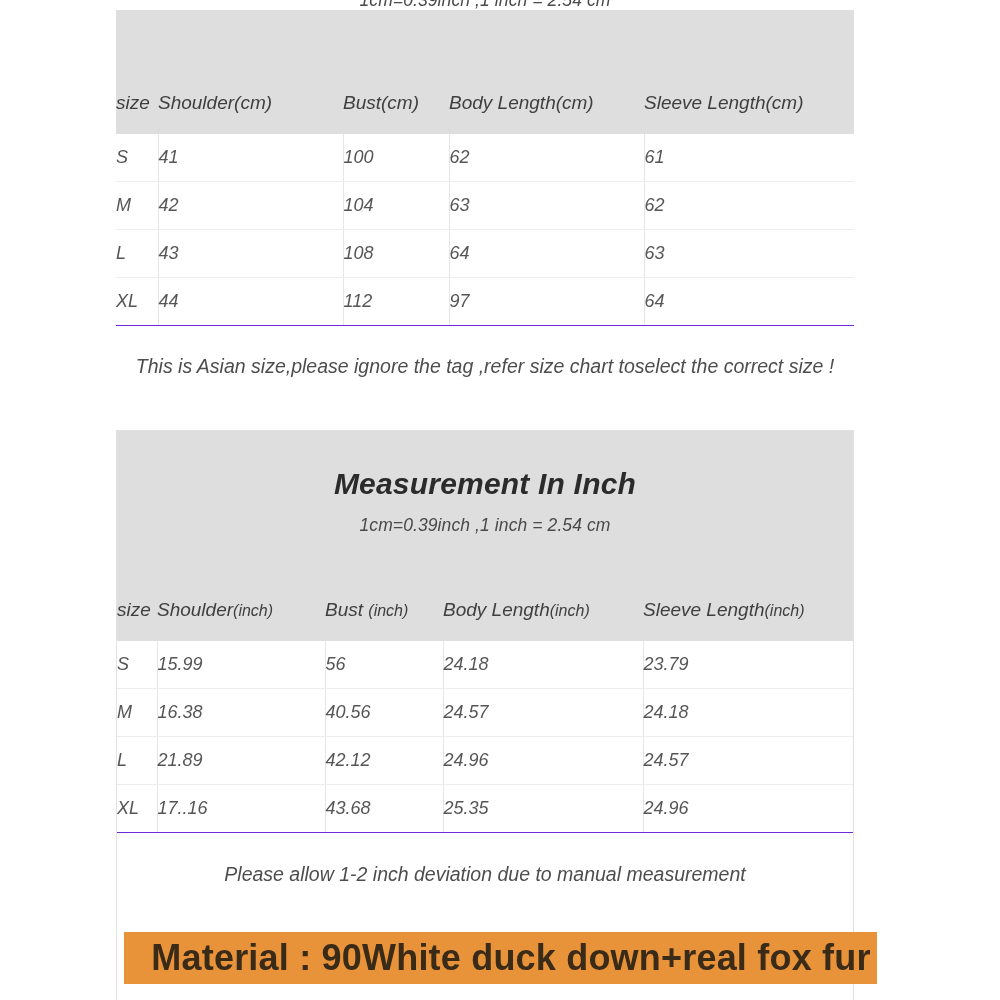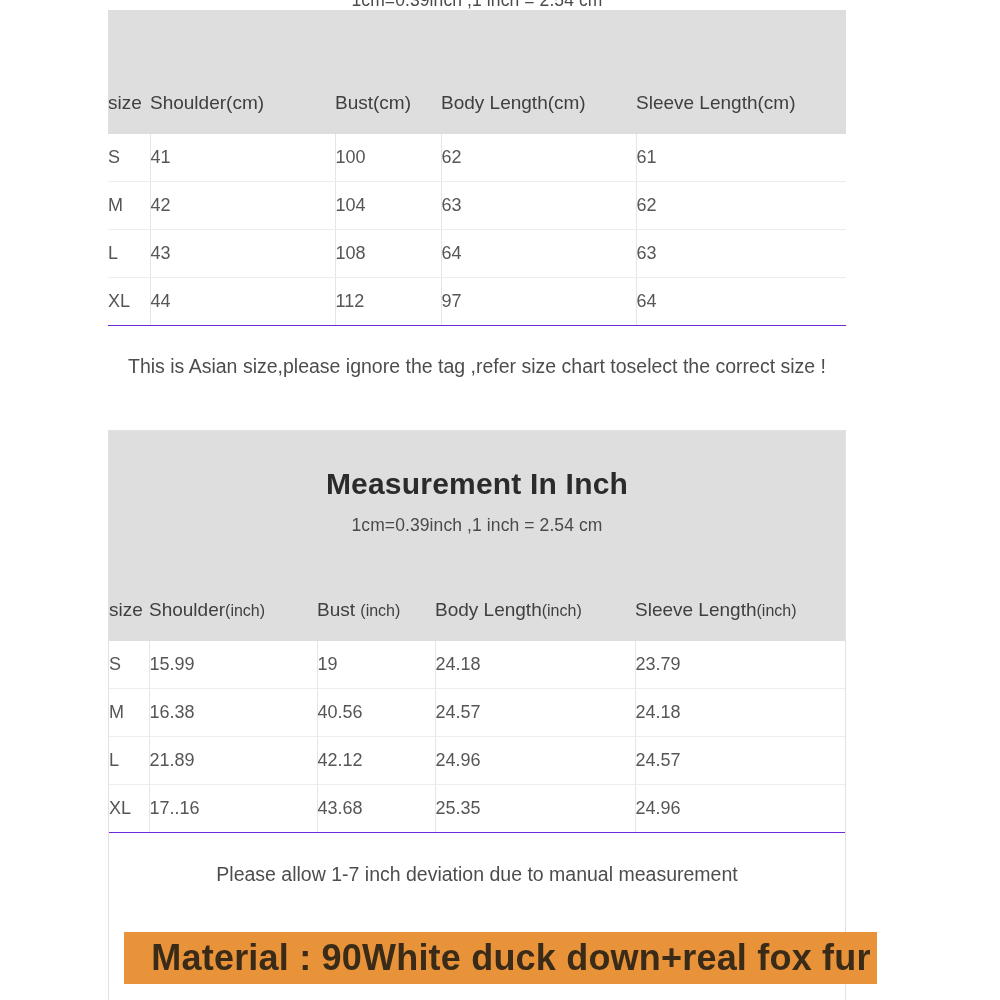--- a/index.html
+++ b/index.html
@@ -12,22 +12,23 @@
     height: 1000px;
     overflow: hidden;
     font-family: "Liberation Sans", sans-serif;
     color: #555555;
     position: relative;
   }
 
   
   .content-col {
     position: absolute;
-    left: 108px;
+    left: 116px;
     width: 738px;
+    font-style: italic;
   }
 
   
   #section-cm {
     top: 0px;
     height: 332px;
   }
   .cm-header-band {
     position: absolute;
     top: 10px;
@@ -271,21 +272,21 @@
         <th><span>Shoulder</span><span class="unit-sm">(inch)</span></th>
         <th><span>Bust </span><span class="unit-sm">(inch)</span></th>
         <th><span>Body Length</span><span class="unit-sm">(inch)</span></th>
         <th><span>Sleeve Length</span><span class="unit-sm">(inch)</span></th>
       </tr>
     </thead>
     <tbody>
       <tr>
         <td class="size-cell">S</td>
         <td>15.99</td>
-        <td>19</td>
+        <td>56</td>
         <td>24.18</td>
         <td>23.79</td>
       </tr>
       <tr>
         <td class="size-cell">M</td>
         <td>16.38</td>
         <td>40.56</td>
         <td>24.57</td>
         <td>24.18</td>
       </tr>
@@ -299,18 +300,18 @@
       <tr>
         <td class="size-cell">XL</td>
         <td>17..16</td>
         <td>43.68</td>
         <td>25.35</td>
         <td>24.96</td>
       </tr>
     </tbody>
   </table>
 
-  <div id="notes-inch">Please allow 1-7 inch deviation due to manual measurement</div>
+  <div id="notes-inch">Please allow 1-2 inch deviation due to manual measurement</div>
 </div>
 
 <div id="material-banner">
   <div class="banner-text">Material :  90White duck down+real fox fur</div>
 </div>
 
 </body></html>

